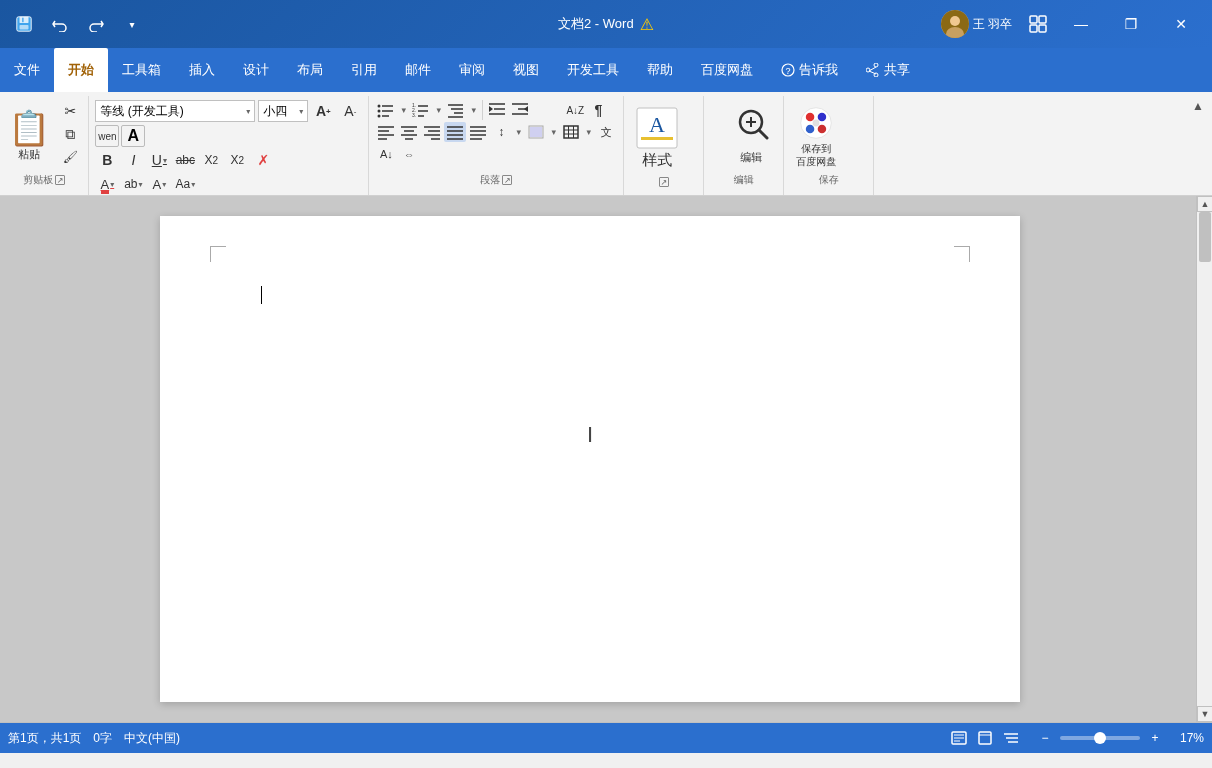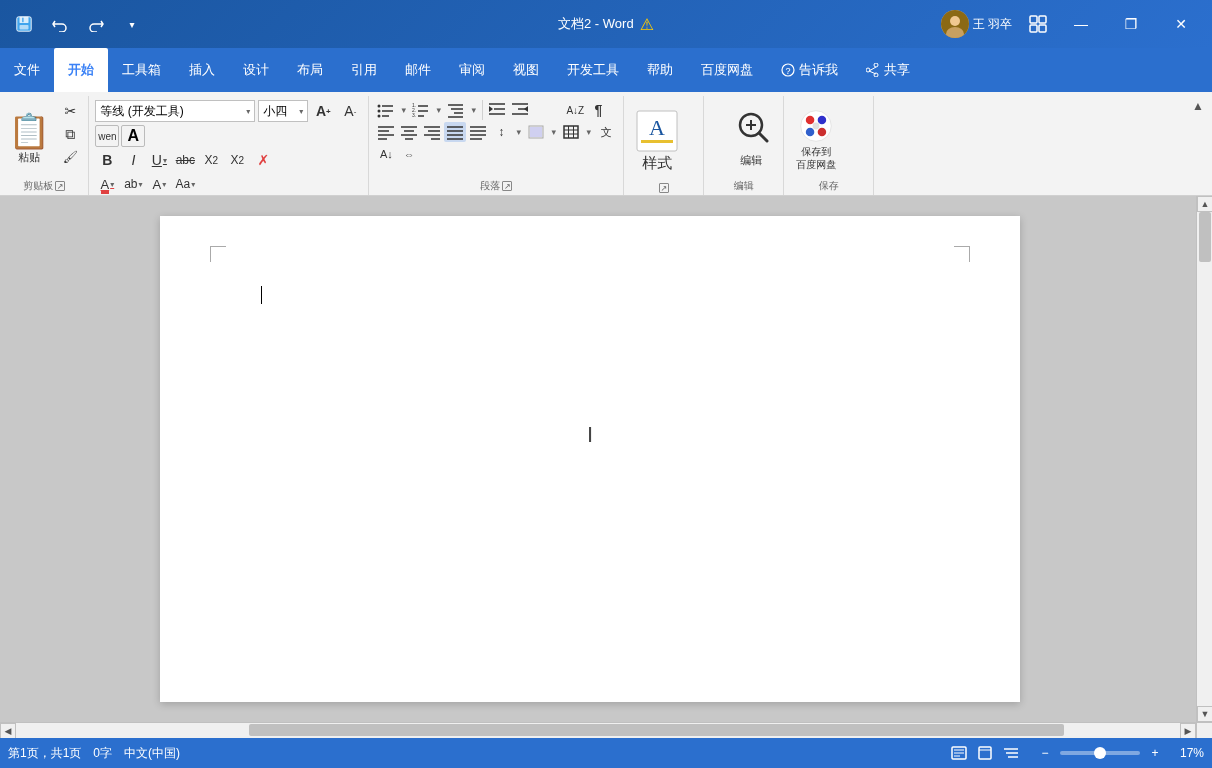--- a/index.html
+++ b/index.html
@@ -60,21 +60,21 @@
       align-items: stretch;
     }
     .menu-item {
       padding: 0 14px;
       display: flex; align-items: center;
       color: white; font-size: 13px; cursor: pointer;
       white-space: nowrap;
     }
     .menu-item.active {
       background: white;
-      color: #3b82f6;
+      color: #a16207;
       font-weight: bold;
       border-radius: 2px 2px 0 0;
     }
 
     
     #ribbon {
       width: 100%;
       background: #f3f3f3;
       border-bottom: 1px solid #d0d0d0;
       display: flex;
@@ -90,21 +90,21 @@
       border-right: 1px solid #d8d8d8;
       padding: 2px 6px 0 6px;
       min-width: 60px;
     }
     .ribbon-group-label {
       font-size: 10px;
       color: #666;
       text-align: center;
       width: 100%;
       margin-top: auto;
-      padding-bottom: 2px;
+      padding-bottom: 8px;
       display: flex;
       align-items: center;
       justify-content: center;
       gap: 2px;
     }
     .ribbon-group-label-expand {
       width: 10px; height: 10px;
       border: 1px solid #888;
       display: flex; align-items: center; justify-content: center;
       font-size: 8px; cursor: pointer; border-radius: 1px;
@@ -243,21 +243,21 @@
       width: 100%;
       height: 30px;
       background: #2b6fce;
       display: flex;
       align-items: center;
       padding: 0 8px;
       gap: 16px;
       color: white;
       font-size: 12px;
       position: absolute;
-      bottom: 0;
+      bottom: 15px;
     }
     .status-item {
       display: flex; align-items: center; gap: 2px;
       cursor: pointer;
     }
     .status-right {
       margin-left: auto;
       display: flex; align-items: center; gap: 8px;
     }
     .view-btn {

